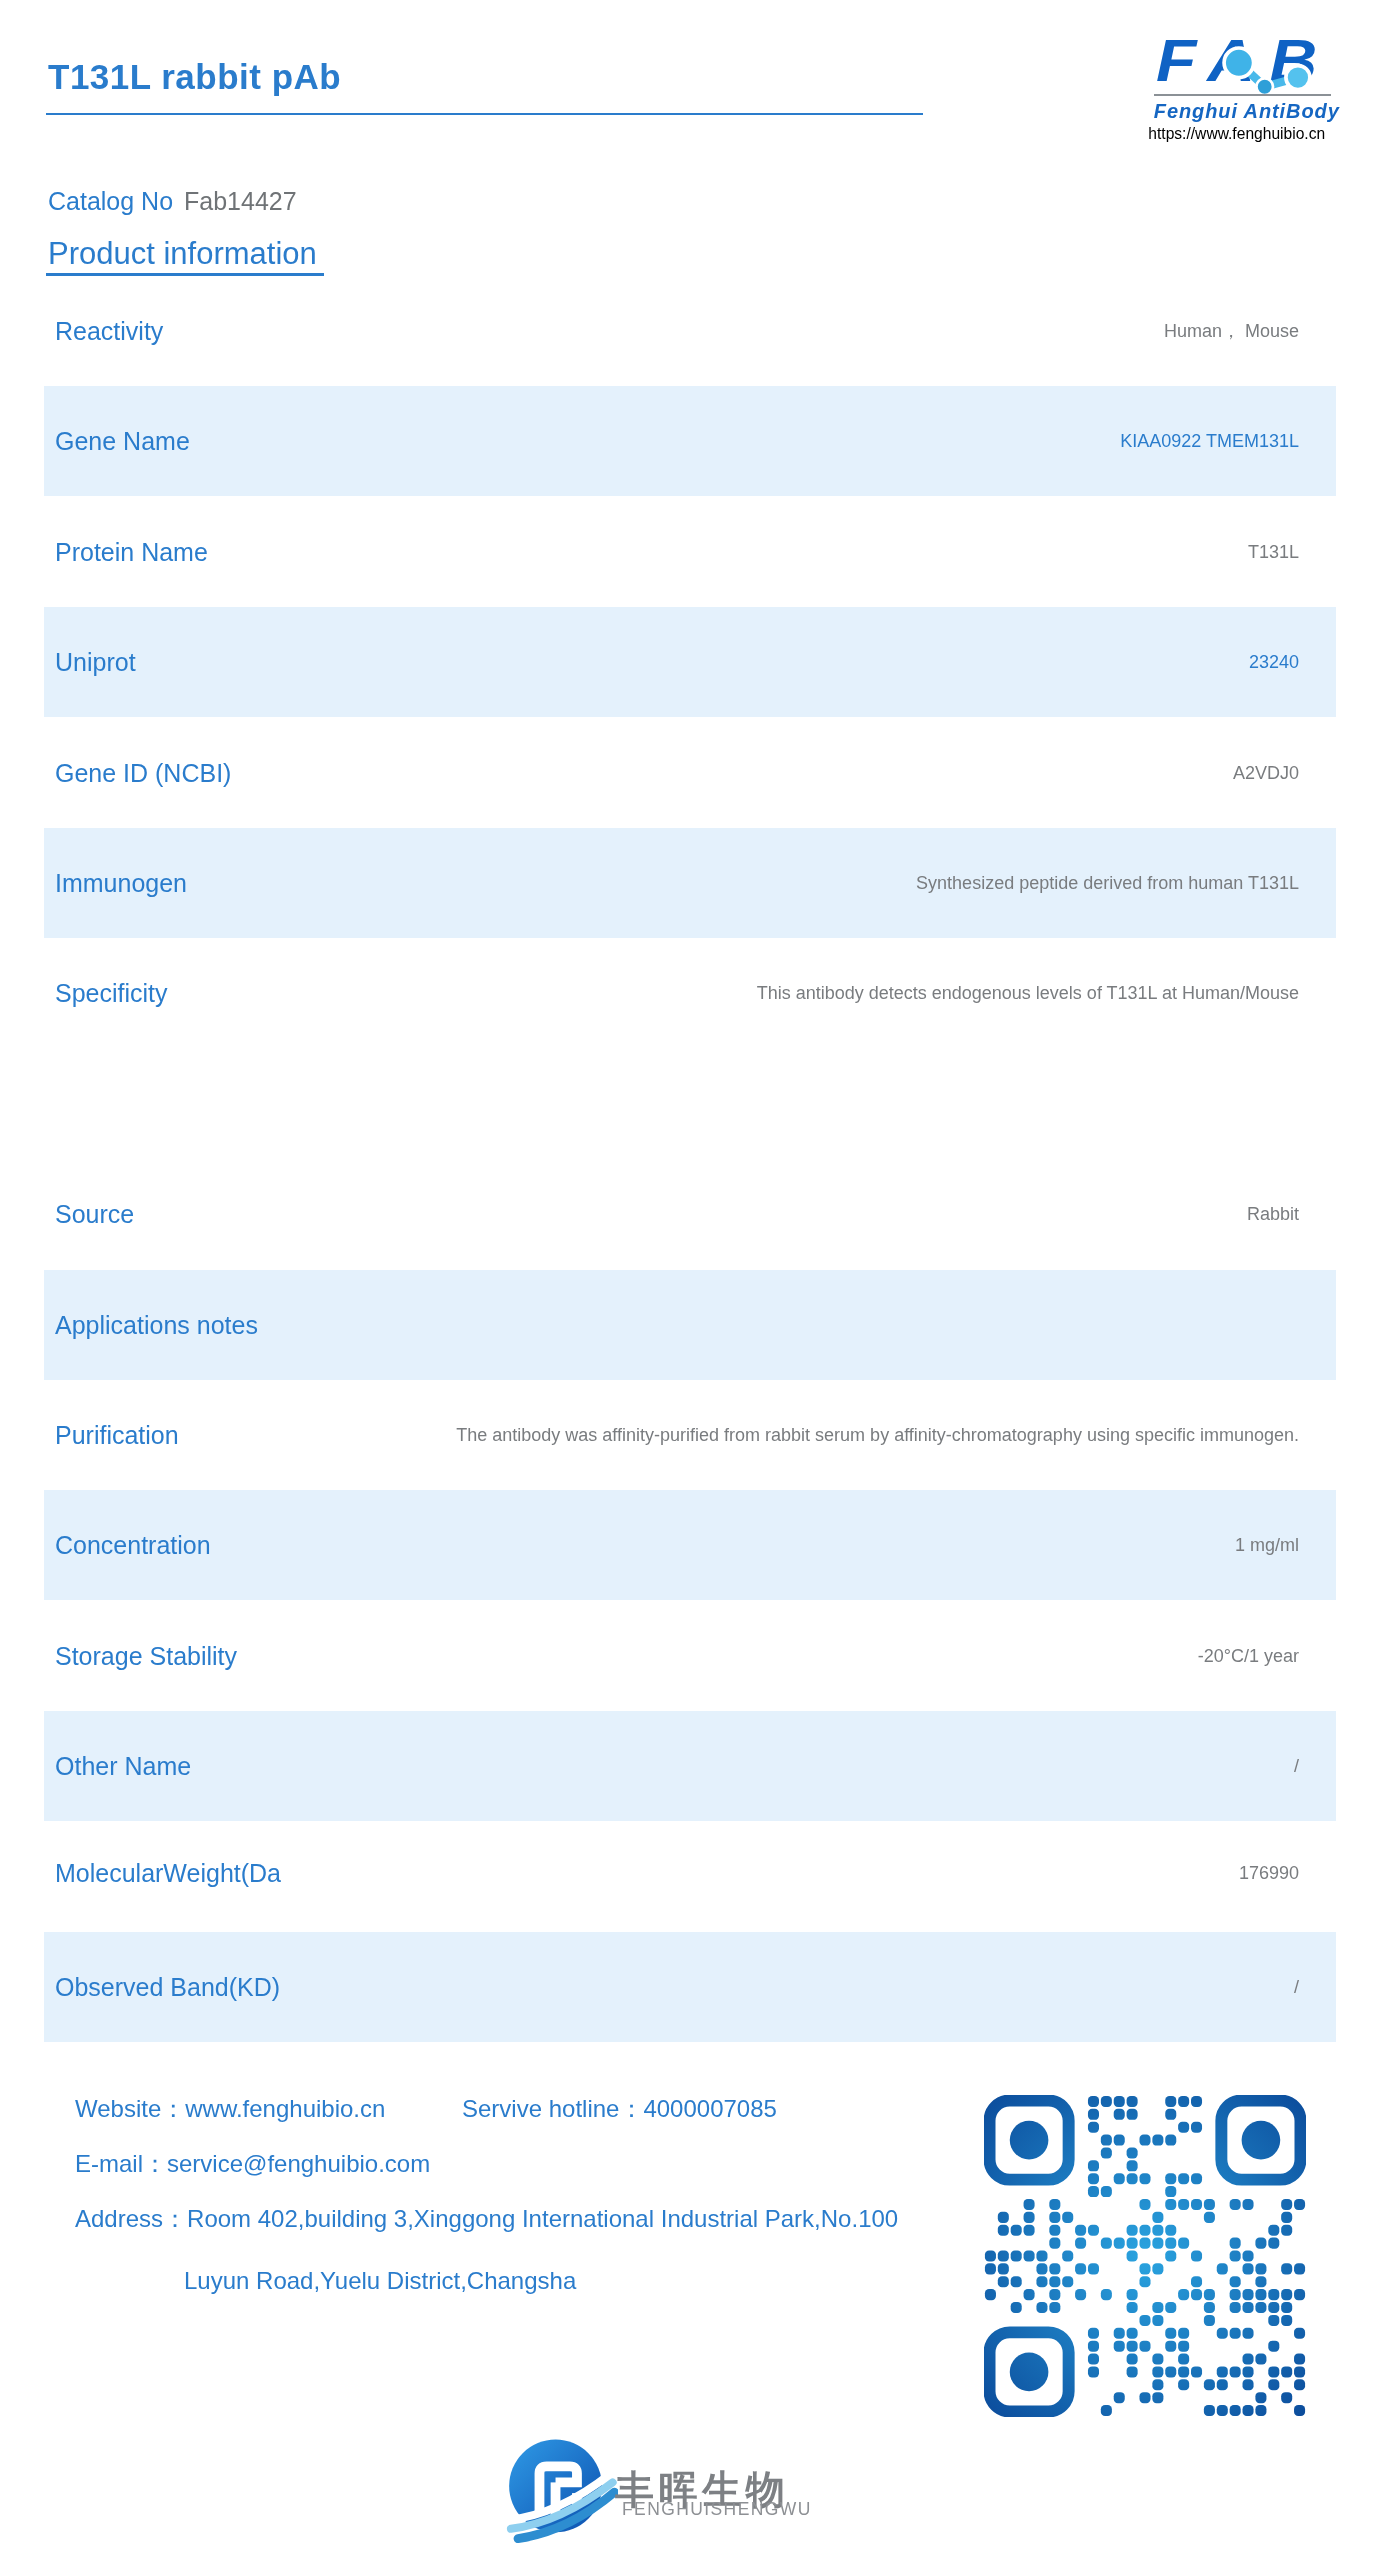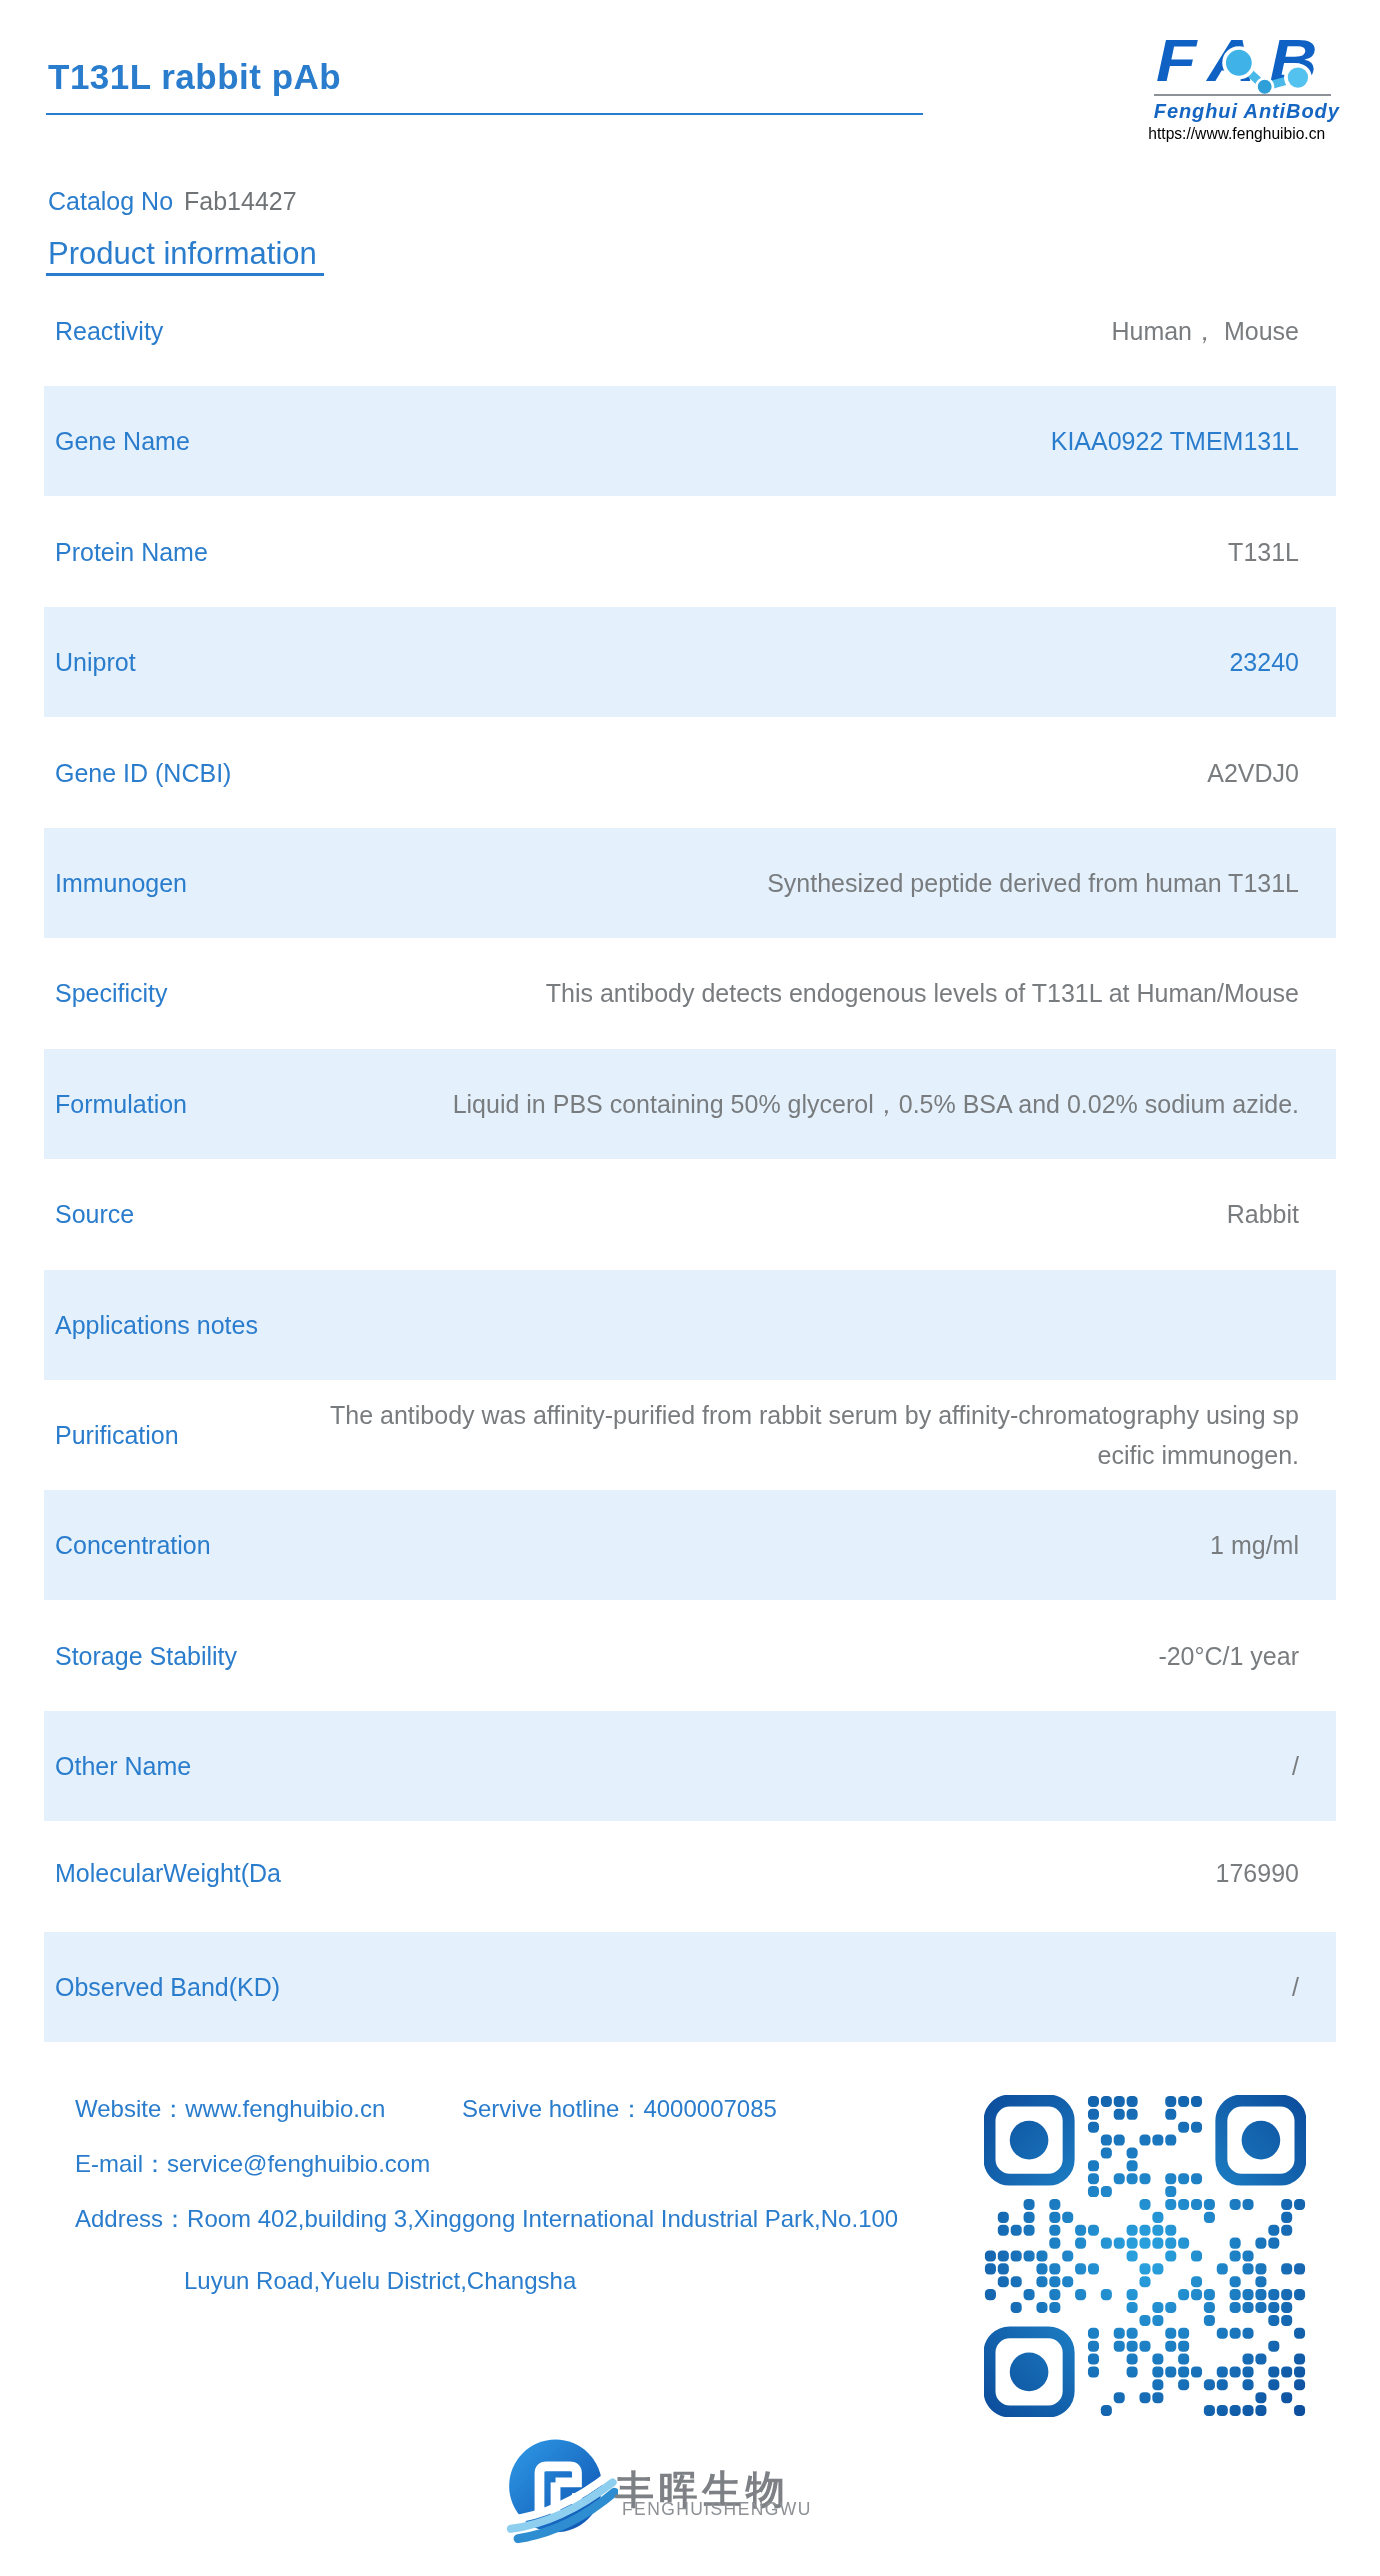--- a/index.html
+++ b/index.html
@@ -34,21 +34,21 @@
   
   .section-heading{position:absolute;left:48px;top:236px;font-size:31px;font-weight:500;color:var(--accent);}
   .heading-rule{position:absolute;left:46px;top:273px;width:278px;height:2.8px;background:var(--accent);}
 
   
   .table{position:absolute;left:44px;top:276px;width:1292px;height:1766px;}
   .row{position:absolute;left:0;width:1292px;height:110px;text-align:right;}
   .row.shaded{background:var(--shade);}
   .cell-label{position:absolute;left:11px;top:50%;transform:translateY(-50%);font-size:25px;color:var(--accent);white-space:nowrap;}
   .cell-value{position:absolute;left:280px;top:50%;transform:translateY(-50%);width:975px;
-              font-size:25px;color:var(--value-gray);line-height:40px;word-break:break-all;}
+              font-size:18px;color:var(--value-gray);line-height:40px;word-break:break-all;}
   .cell-value.link{color:var(--accent);}
 
   
   .footer{position:absolute;left:75px;top:2081px;width:920px;font-size:24px;color:var(--accent);}
   .footer-line{position:relative;height:55px;line-height:55px;white-space:nowrap;}
   .footer-hotline{position:absolute;left:387px;top:0;}
   .footer-line.indent{margin-top:7.4px;padding-left:109px;}
   .footer a{color:var(--accent);text-decoration:none;}
 
   
@@ -109,24 +109,20 @@
       <div class="cell-label">Gene ID (NCBI)</div>
       <div class="cell-value">A2VDJ0</div>
     </div>
     <div class="row shaded" style="top:552px">
       <div class="cell-label">Immunogen</div>
       <div class="cell-value">Synthesized peptide derived from human T131L</div>
     </div>
     <div class="row" style="top:662px">
       <div class="cell-label">Specificity</div>
       <div class="cell-value">This antibody detects endogenous levels of T131L at Human/Mouse</div>
-    </div>
-    <div class="row shaded" style="top:773px">
-      <div class="cell-label">Formulation</div>
-      <div class="cell-value">Liquid in PBS containing 50% glycerol，0.5% BSA and 0.02% sodium azide.</div>
     </div>
     <div class="row" style="top:883px">
       <div class="cell-label">Source</div>
       <div class="cell-value">Rabbit</div>
     </div>
     <div class="row shaded" style="top:994px">
       <div class="cell-label">Applications notes</div>
     </div>
     <div class="row" style="top:1104px">
       <div class="cell-label">Purification</div>

